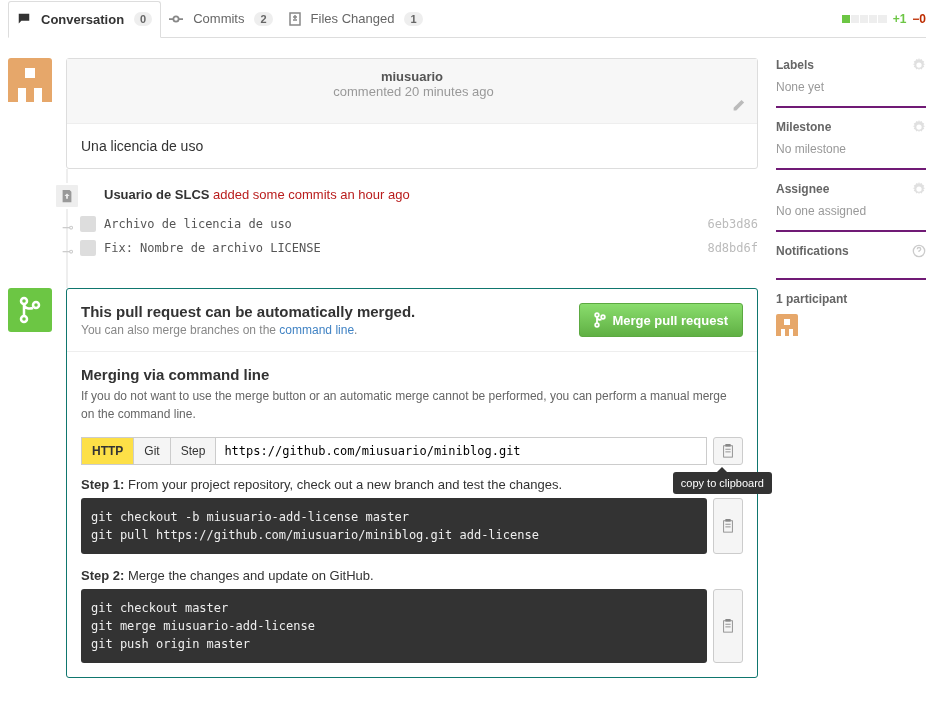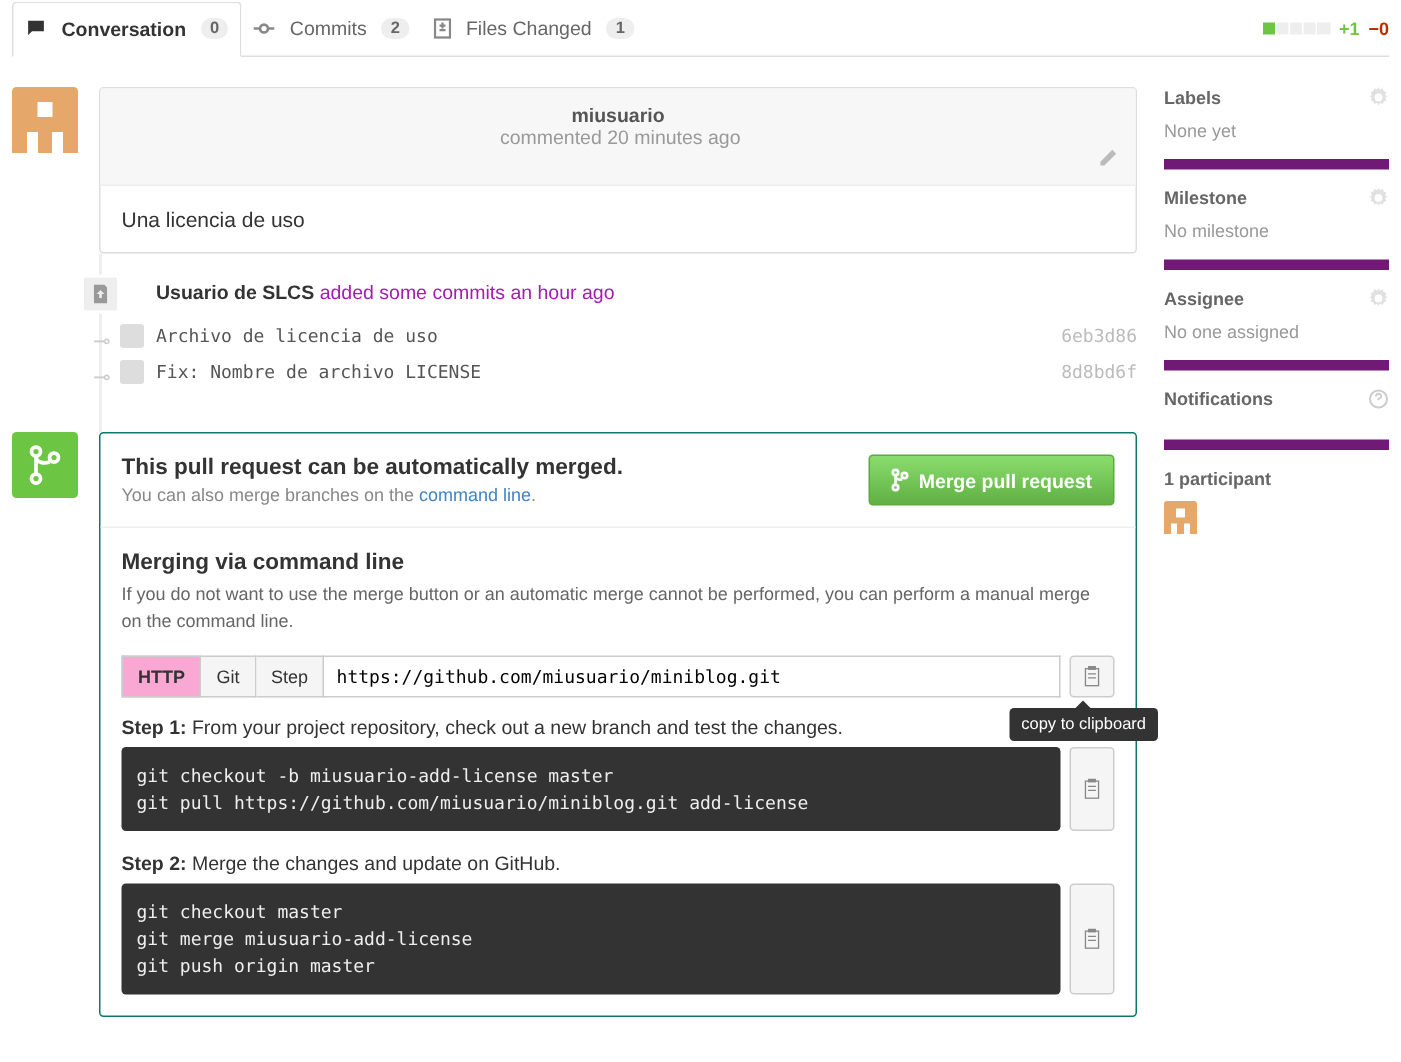--- a/index.html
+++ b/index.html
@@ -24,51 +24,51 @@
 .comment-box { flex: 1; border: 1px solid #ddd; border-radius: 3px; }
 .comment-head { background: #f7f7f7; border-bottom: 1px solid #eee; padding: 10px 12px; display: flex; align-items: center; font-size: 13px; flex-direction: column; }
 .comment-head .user { font-weight: bold; color: #555; }
 .comment-head .meta { color: #999; margin-left: 3px; }
 .pencil { margin-left: auto; color: #aaa; }
 .comment-body { padding: 14px; font-size: 14px; color: #333; }
 .timeline { margin-left: 58px; padding: 18px 0 28px 18px; border-left: 2px solid #eee; position: relative; }
 .tl-badge { position: absolute; left: -14px; top: 14px; width: 26px; height: 26px; background: #eee; border: 2px solid #fff; border-radius: 3px; display: flex; align-items: center; justify-content: center; color: #888; font-size: 14px; }
 .tl-title { font-size: 13px; color: #333; margin-left: 18px; margin-bottom: 10px; }
 .tl-title .strong { font-weight: bold; }
-.tl-title .light { color: #a21caf; }
+.tl-title .light { color: #b91c1c; }
 .commit-row { display: flex; align-items: center; gap: 8px; margin-left: -24px; padding: 4px 0; font-size: 12px; }
 .commit-dot { width: 10px; height: 10px; color: #ccc; font-size: 14px; }
 .commit-ava { width: 16px; height: 16px; background: #ddd; border-radius: 2px; }
 .commit-msg { font-family: Consolas, monospace; color: #555; font-size: 12px; }
 .commit-sha { margin-left: auto; font-family: Consolas, monospace; color: #bbb; font-size: 12px; }
 .merge-row { display: flex; gap: 14px; }
 .merge-badge { width: 44px; height: 44px; background: #6cc644; border-radius: 3px; display: flex; align-items: center; justify-content: center; flex-shrink: 0; }
 .merge-box { flex: 1; border: 1px solid #0f766e; border-radius: 3px; }
 .merge-top { padding: 14px; display: flex; gap: 12px; align-items: flex-start; border-bottom: 1px solid #eee; }
 .merge-top .title { font-size: 15px; font-weight: bold; color: #333; }
 .merge-top .subtitle { font-size: 12px; color: #888; margin-top: 3px; }
 .merge-top a { color: #4183c4; text-decoration: none; }
 .btn-merge { margin-left: auto; background: linear-gradient(#8add6d, #60b044); border: 1px solid #5ca941; color: #fff; font-weight: bold; padding: 8px 14px; border-radius: 3px; cursor: pointer; display: flex; align-items: center; gap: 6px; white-space: nowrap; font-size: 13px; }
 .merge-body { padding: 14px; }
 .merge-body h3 { font-size: 15px; font-weight: bold; margin-bottom: 4px; }
 .merge-body .desc { font-size: 12px; color: #666; margin-bottom: 14px; line-height: 1.5; }
 .proto-row { display: flex; margin-bottom: 12px; position: relative; }
 .proto-tab { border: 1px solid #ccc; background: #f5f5f5; padding: 6px 10px; font-size: 12px; cursor: pointer; }
-.proto-tab.sel { background: #f9a8d4; font-weight: bold; }
+.proto-tab.sel { background: #fde047; font-weight: bold; }
 .proto-tab + .proto-tab { border-left: none; }
 .proto-input { flex: 1; border: 1px solid #ccc; border-left: none; padding: 6px 8px; font-family: Consolas, monospace; font-size: 12px; }
 .copy-btn { border: 1px solid #ccc; background: #f5f5f5; width: 30px; display: flex; align-items: center; justify-content: center; cursor: pointer; margin-left: 6px; border-radius: 3px; position: relative; }
 .tooltip { position: absolute; top: -4px; right: -76px; background: #333; color: #fff; padding: 5px 8px; border-radius: 3px; font-size: 11px; white-space: nowrap; }
 .tooltip.below { top: 34px; right: -30px; }
 .tooltip.below::before { content: ""; position: absolute; top: -5px; left: 50%; margin-left: -5px; border: 5px solid transparent; border-bottom-color: #333; border-top: none; }
 .step-label { font-size: 13px; margin-bottom: 6px; }
 .step-label .b { font-weight: bold; }
 .code-row { display: flex; margin-bottom: 14px; border-radius: 21px; }
 .codeblk { flex: 1; background: #333; color: #eee; font-family: Consolas, monospace; font-size: 12px; padding: 10px; border-radius: 3px; white-space: pre; line-height: 1.5; }
-.side-sec { border-bottom: 7px solid #701a75; padding-bottom: 12px; margin-bottom: 12px; }
+.side-sec { border-bottom: 2px solid #701a75; padding-bottom: 12px; margin-bottom: 12px; }
 .side-head { display: flex; align-items: center; font-size: 12px; font-weight: bold; color: #666; margin-bottom: 8px; }
 .side-head .gear { margin-left: auto; color: #ccc; }
 .side-val { font-size: 12px; color: #999; }
 .btn-unsub { width: 100%; background: linear-gradient(#fcfcfc, #eee); border: 1px solid #d5d5d5; padding: 6px; border-radius: 3px; font-size: 12px; font-weight: bold; cursor: pointer; display: flex; align-items: center; justify-content: center; gap: 5px; }
 .part-ava { width: 22px; height: 22px; border-radius: 2px; background: #e6a76a; margin-top: 8px; position: relative; }
 .part-ava::before { content:""; position:absolute; top:5px; left:8px; width:6px; height:6px; background:#fff; }
 .part-ava::after { content:""; position:absolute; bottom:0; left:0; width:22px; height:7px; background: linear-gradient(to right, #e6a76a 22%, #fff 22% 40%, #e6a76a 40% 60%, #fff 60% 78%, #e6a76a 78%); }
 svg { display: block; }
 </style>
 </head>

